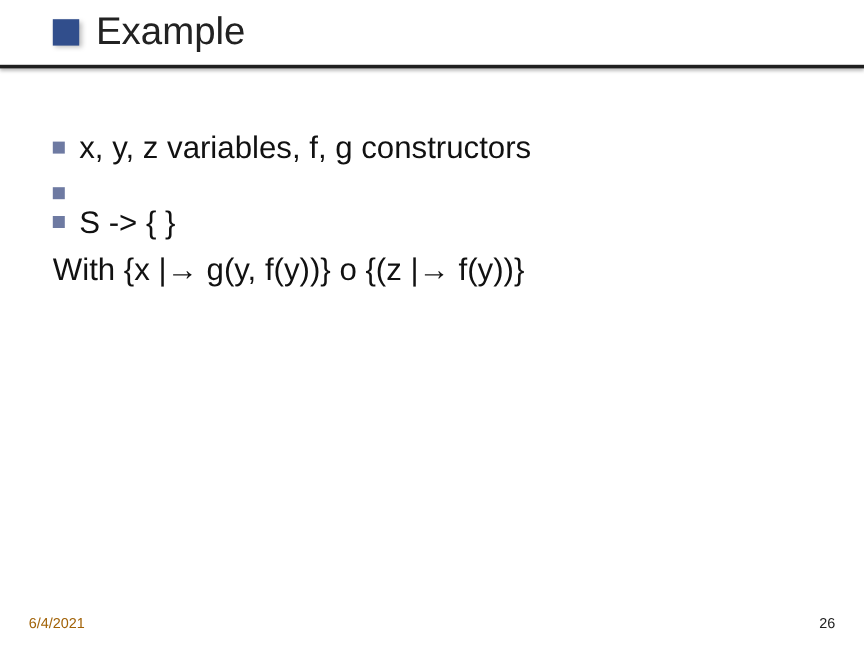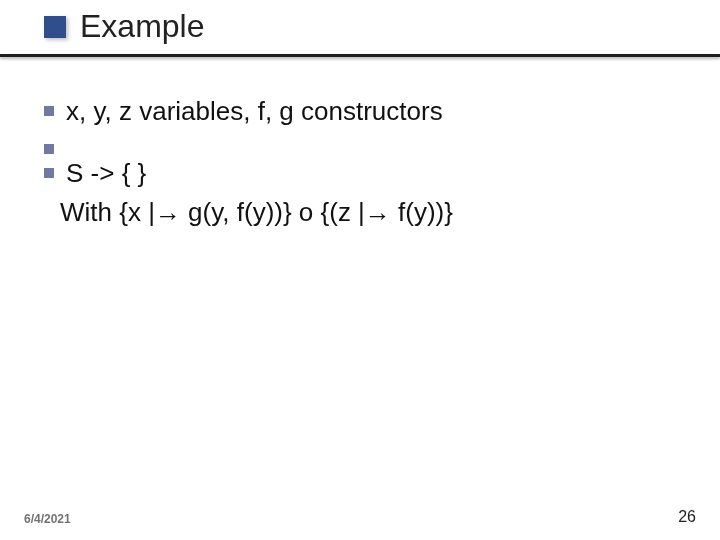--- a/index.html
+++ b/index.html
@@ -42,55 +42,54 @@
     position: absolute;
     top: 54px;
     left: 0;
     right: 0;
     height: 3px;
     background: #1f1f1f;
     box-shadow: 0 2px 3px rgba(0,0,0,0.3);
   }
   .body {
     position: absolute;
-    top: 92px;
+    top: 104px;
     left: 44px;
     right: 40px;
     font-size: 26px;
     line-height: 1.48;
     color: #111;
   }
   .b-line {
     display: flex;
     align-items: flex-start;
   }
   .sq {
     width: 10px;
     height: 10px;
     background: #6e7aa2;
     margin-top: 14px;
     margin-right: 12px;
     flex: 0 0 auto;
   }
   .plain {
-    margin-left: 16px;
+    margin-left: 0;
   }
   .footer-left {
     position: absolute;
     bottom: 14px;
     left: 24px;
     font-size: 12px;
-    color: #737373;
-    font-weight: bold;
+    color: #a16207;
   }
   .footer-right {
     position: absolute;
     bottom: 14px;
     right: 24px;
-    font-size: 16px;
+    font-size: 12px;
     color: #222;
   }
 </style>
 </head>
 <body>
 
 <div class="slide">
 
   <div class="title-row">
     <div class="title-box"></div>

